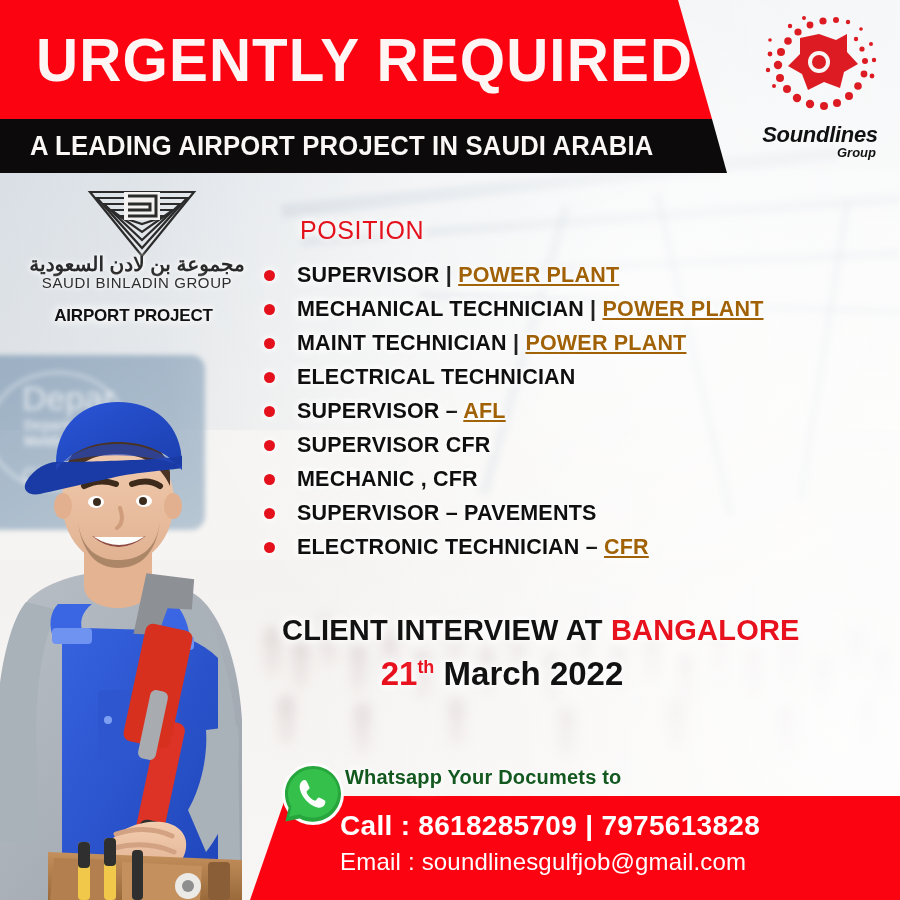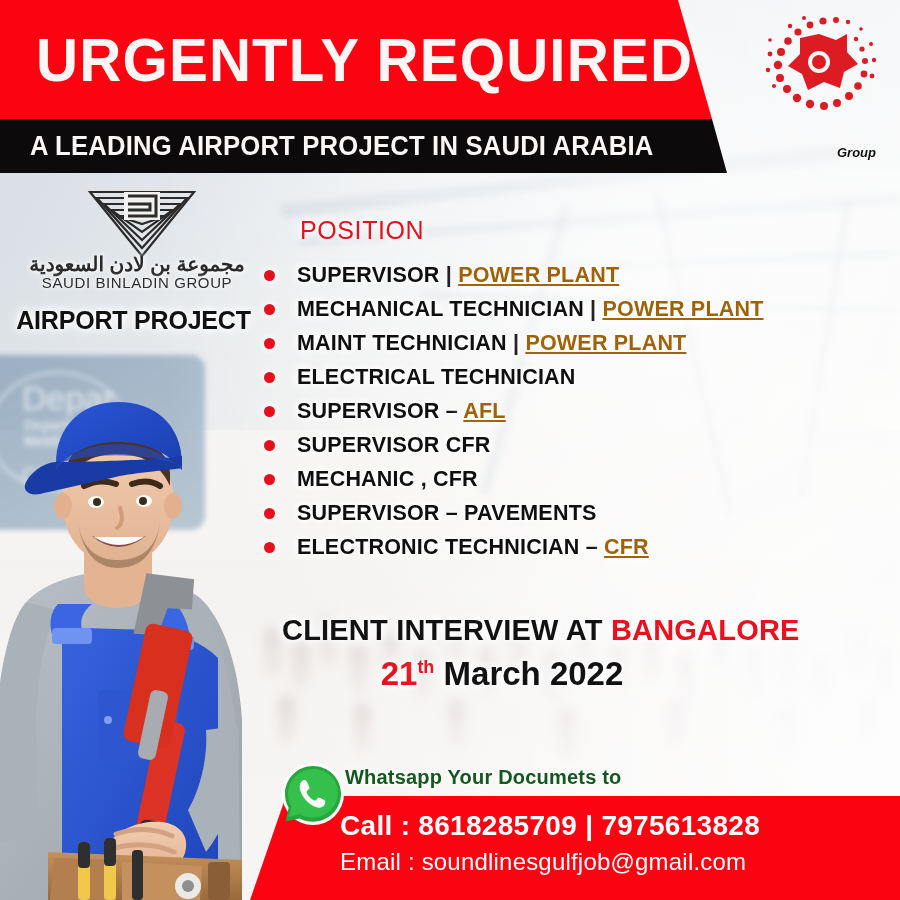--- a/index.html
+++ b/index.html
@@ -119,21 +119,21 @@
     color:#2a2a2a; font-size:20px; font-weight:bold; letter-spacing:.5px;
     direction:rtl; text-shadow:0 0 5px #fff, 0 0 9px #fff;
   }
   .bl-en {
     position:absolute; left:12px; top:274px; width:250px; text-align:center;
     color:#2e2e2e; font-size:15px; letter-spacing:.6px;
     text-shadow:0 0 5px #fff, 0 0 9px #fff;
   }
   .bl-proj {
     position:absolute; left:6px; top:306px; width:255px; text-align:center;
-    color:#111; font-size:25px; font-weight:bold; letter-spacing:-.2px;
+    color:#111; font-size:17px; font-weight:bold; letter-spacing:-.2px;
     text-shadow:0 0 6px #fff, 0 0 11px #fff, 0 0 16px #fff;
   }
 
   
   .worker { position:absolute; left:-8px; top:390px; width:310px; height:510px; }
 
   
   .pos-head {
     position:absolute; left:300px; top:216px;
     color:#e3121d; font-size:25px; font-weight:normal; letter-spacing:.6px;
@@ -398,20 +398,21 @@
         <circle cx="130" cy="46" r="2.2"></circle>
           <circle cx="128" cy="62" r="2.4"></circle>
         <circle cx="26" cy="40" r="2.4"></circle>
           <circle cx="24" cy="56" r="2.2"></circle>
         <circle cx="30" cy="72" r="2"></circle>
           <circle cx="46" cy="12" r="2.2"></circle>
         <circle cx="60" cy="4" r="2"></circle>
           <circle cx="26" cy="26" r="1.8"></circle>
       </g>
     </svg>
+    <div class="sl-name">Soundlines</div>
     <div class="sl-group">Group</div>
   </div>
 
   <div class="bl-logo">
     <svg width="140" height="75" viewBox="0 0 140 75">
       <g stroke="#2b2b2b" fill="none" stroke-width="2.2">
         <path d="M18 6 L122 6 L70 70 Z"></path>
         <path d="M25 12 L115 12 L70 62 Z"></path>
         <path d="M32 18 L108 18 L70 54 Z"></path>
         <path d="M39 24 L101 24 L70 46 Z"></path>

